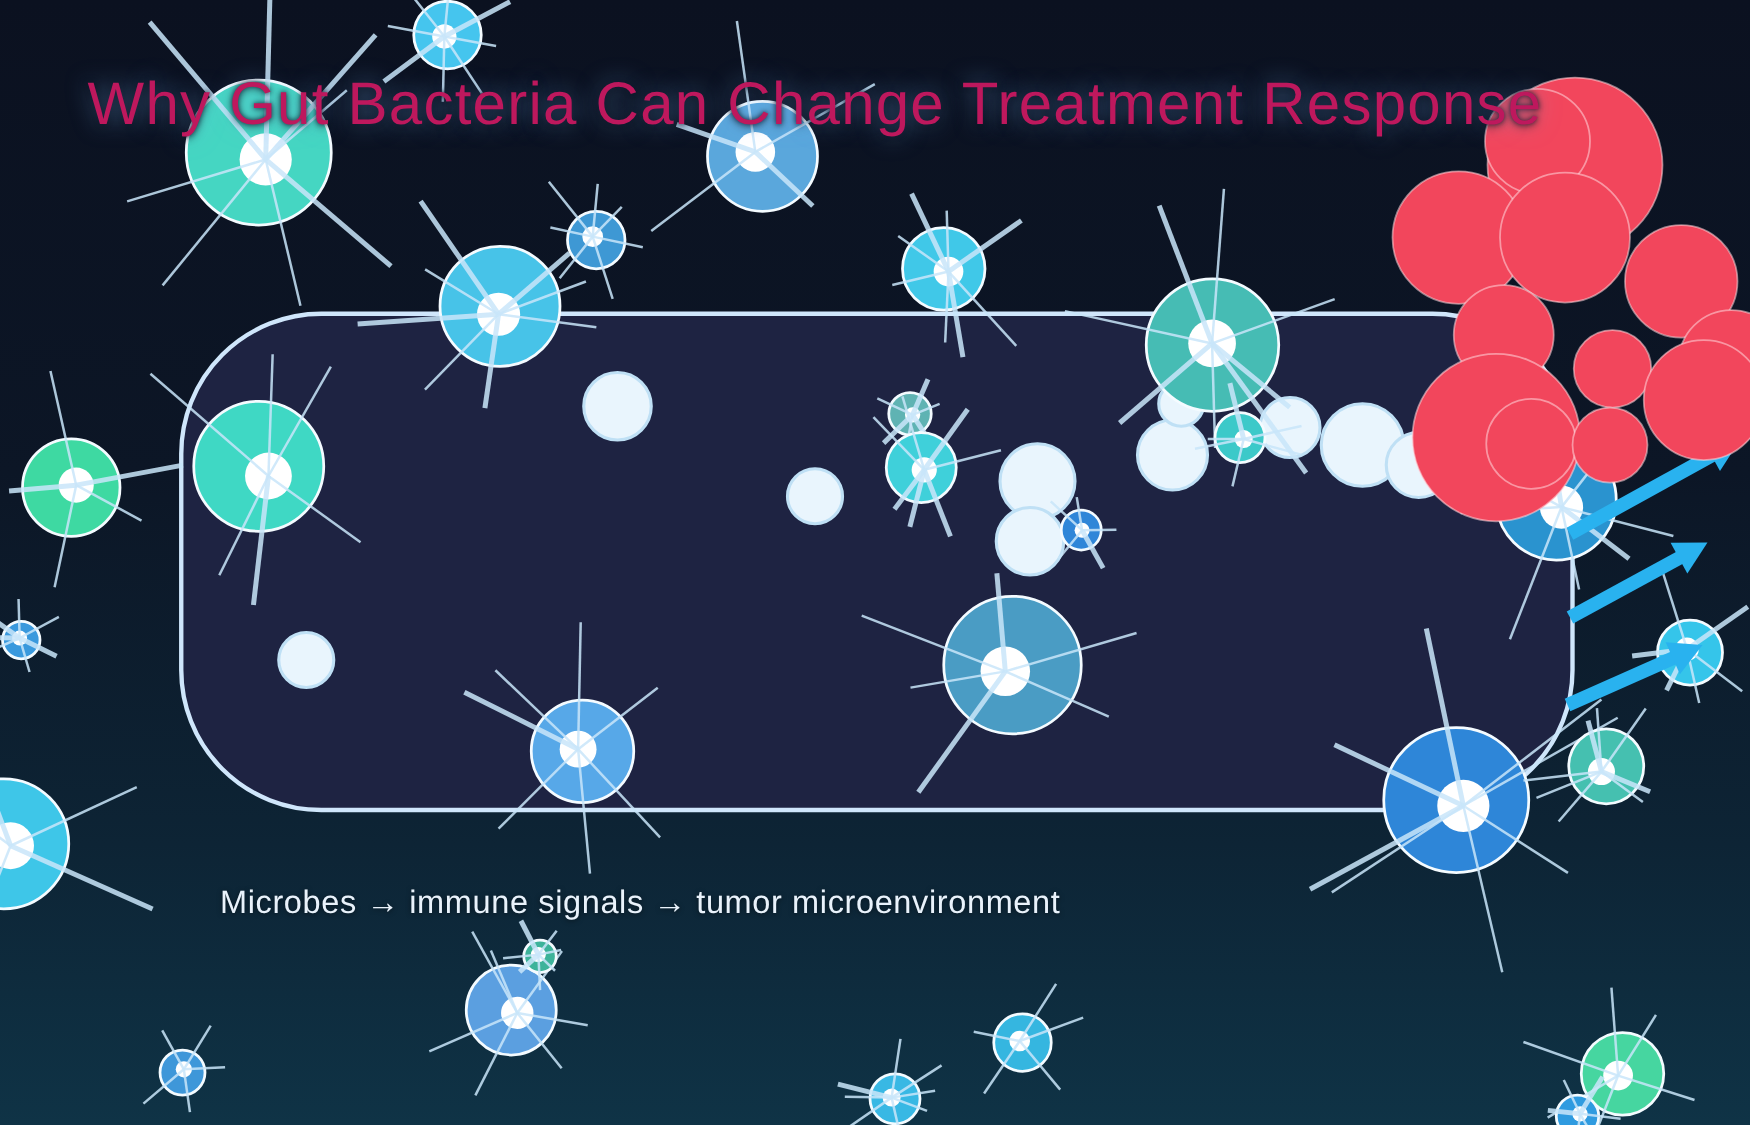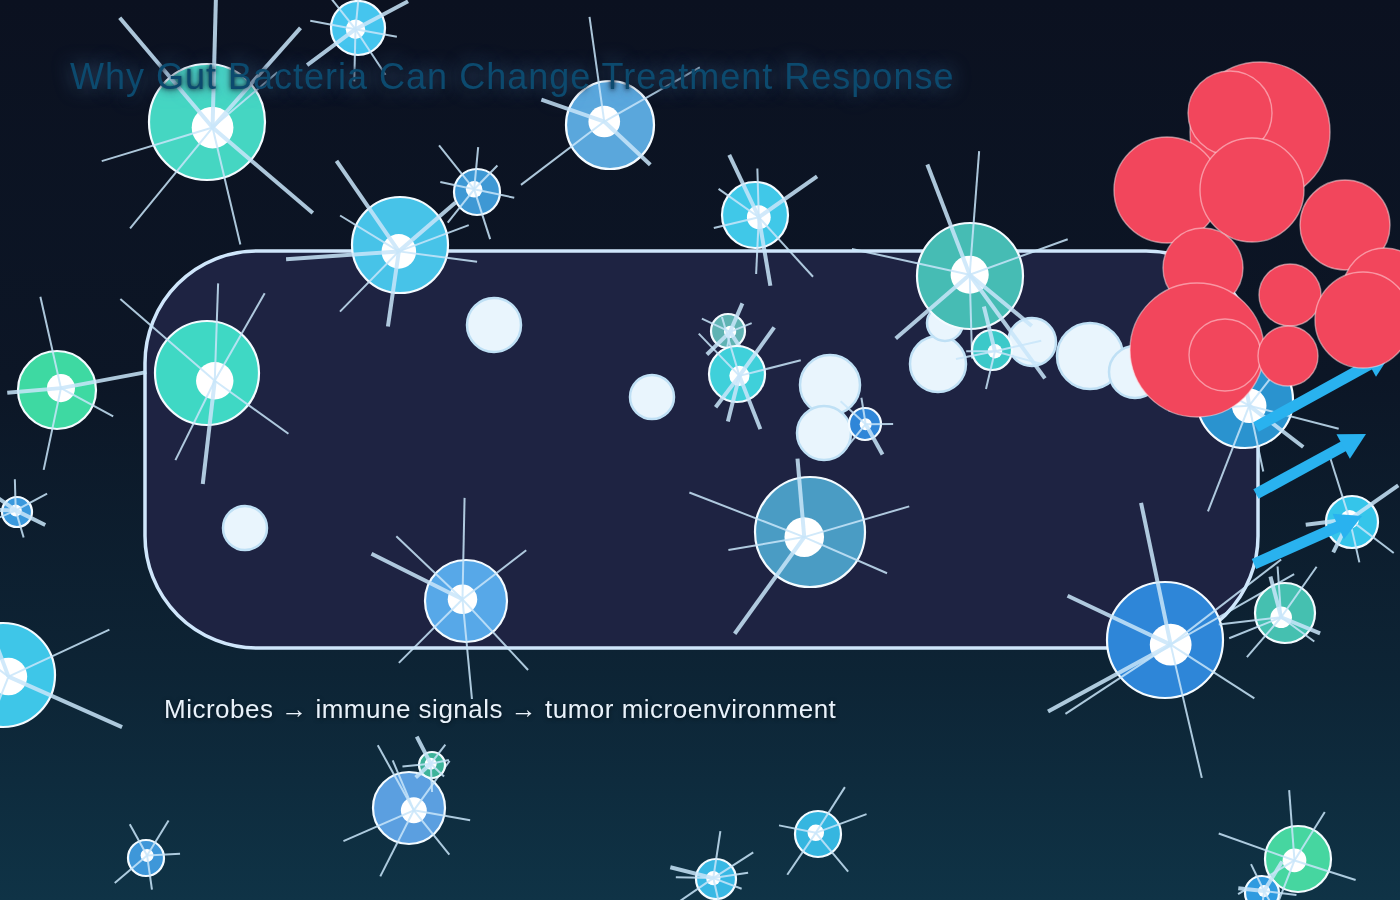--- a/index.html
+++ b/index.html
@@ -5,26 +5,26 @@
   html,body{margin:0;padding:0}
   body{
     width:1400px;height:900px;overflow:hidden;
     background:linear-gradient(180deg,#0b1120 0%,#0c1626 42%,#0d2435 75%,#0f3346 100%);
     font-family:"Liberation Sans",sans-serif;
   }
   .stage{position:relative;width:1400px;height:900px}
   #scene{position:absolute;left:0;top:0;width:1400px;height:900px}
   .title{
     position:absolute;left:70px;top:56px;margin:0;
-    font-weight:400;font-size:36px;line-height:1.15;letter-spacing:1px;
-    color:#0c4a6e;white-space:nowrap;
+    font-weight:400;font-size:48px;line-height:1.15;letter-spacing:1px;
+    color:#be185d;white-space:nowrap;
     text-shadow:0 0 18px rgba(130,190,255,.5),0 0 4px rgba(8,14,30,.9),0 2px 8px rgba(0,0,0,.55);
   }
   .subtitle{
-    position:absolute;left:160px;top:690px;margin:4px;
+    position:absolute;left:160px;top:690px;margin:16px;
     font-weight:400;font-size:26px;letter-spacing:.5px;
     color:#e9f2fb;white-space:nowrap;
     text-shadow:0 1px 4px rgba(0,0,0,.5);
   }
 </style>
 </head>
 <body>
 
 <div class="stage">
   <svg id="scene" viewBox="0 0 1400 900">

